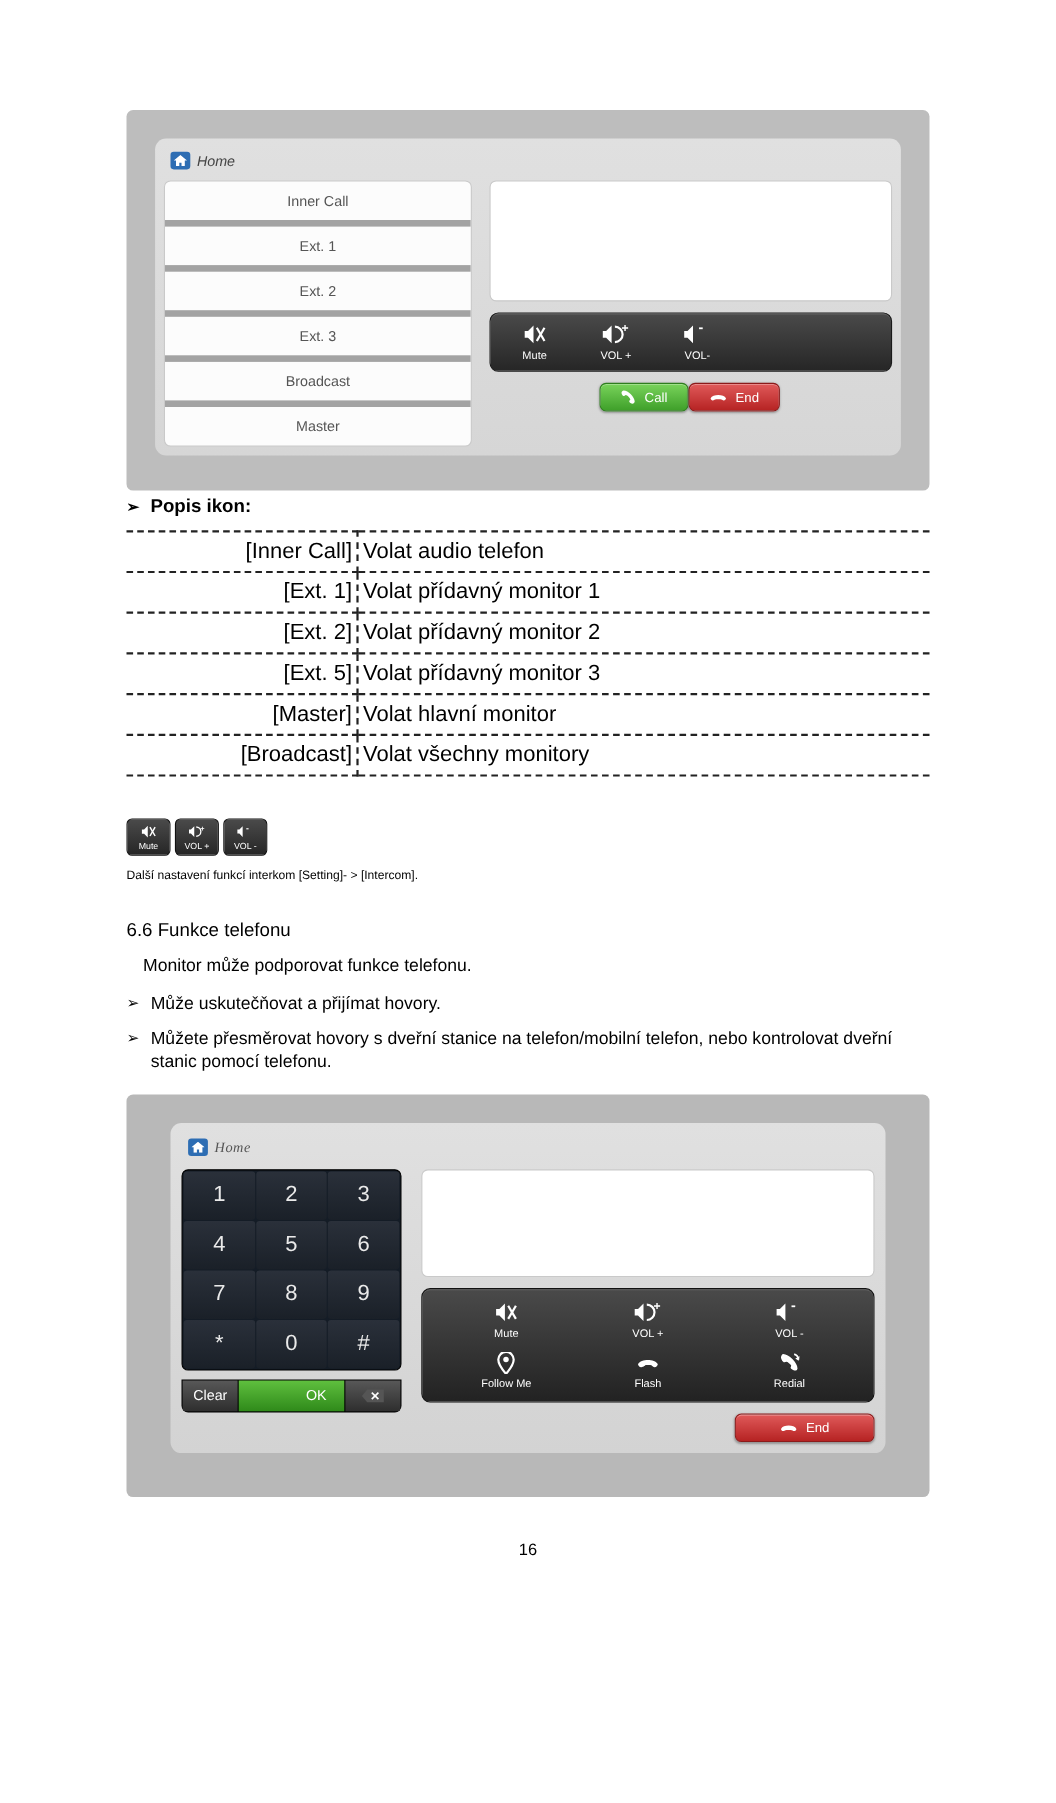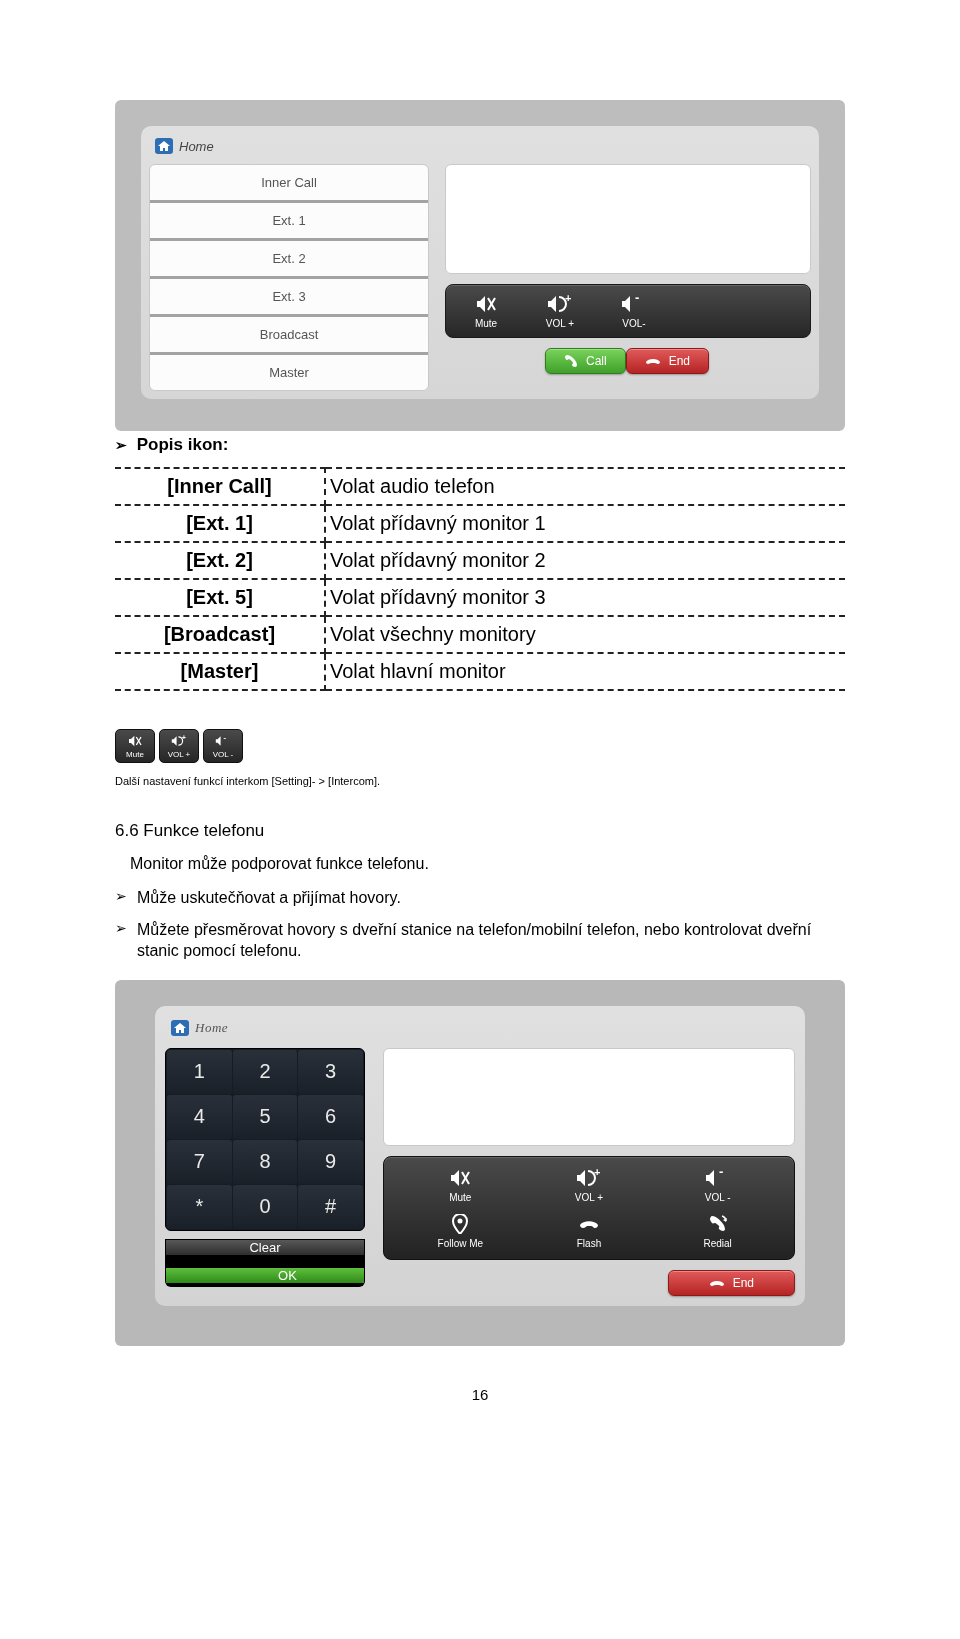--- a/index.html
+++ b/index.html
@@ -7,21 +7,21 @@
   .page { padding: 100px 115px 40px 115px; }
 
   
   .device-frame { background: #bdbdbd; border-radius: 6px; padding: 26px 26px 32px 26px; position: relative; }
   .device-inner { background: linear-gradient(#e0e0e0,#d6d6d6); border-radius: 10px; padding: 8px; position: relative; }
   .home-bar { display:flex; align-items:center; gap: 6px; padding: 4px 6px 10px 6px; font-size: 13px; color:#444; font-style: italic; }
   .home-icon { width:18px; height:16px; background:#2d6db3; border-radius:3px; display:inline-flex; align-items:center; justify-content:center; }
   .home-icon svg { display:block; }
   .content-split { display:flex; gap: 16px; }
   .call-list { background:#fcfcfc; border:1px solid #c9c9c9; border-radius:6px; width: 280px; overflow:hidden; }
-  .call-row { padding: 10px 0; text-align:center; color:#555; font-size:13px; border-bottom:3px solid #a3a3a3; }
+  .call-row { padding: 10px 0; text-align:center; color:#555; font-size:13px; border-bottom:6px solid #a3a3a3; }
   .call-row:last-child { border-bottom:none; }
   .right-panel { flex:1; display:flex; flex-direction:column; gap:10px; }
   .white-box { background:#fff; border:1px solid #c9c9c9; border-radius:6px; height:110px; }
   .vol-bar { background:linear-gradient(#4a4a4a,#262626); border-radius:8px; padding:8px 12px; display:flex; gap:18px; align-items:center; justify-content:flex-start; border:1px solid #1a1a1a; box-shadow:inset 0 1px 0 rgba(255,255,255,.15); }
   .vol-item { display:flex; flex-direction:column; align-items:center; color:#fff; font-size:10px; gap:3px; min-width:56px; }
   .vol-item .ico { height:22px; display:flex; align-items:center; justify-content:center; }
   .call-end-row { display:flex; justify-content:flex-start; padding-left: 100px; }
   .pill-btn { border-radius:6px; padding:5px 18px; display:flex; align-items:center; gap:8px; color:#fff; font-size:12px; box-shadow: inset 0 1px 0 rgba(255,255,255,0.3), 0 1px 2px rgba(0,0,0,.3); }
   .pill-green { background:linear-gradient(#79d35b,#3fa02a); border:1px solid #2e7d1e; }
   .pill-red { background:linear-gradient(#e05a5a,#b62323); border:1px solid #8c1a1a; }
@@ -33,39 +33,39 @@
   .tri { font-size:14px; color:#000;}
   .icon-strip { display:flex; gap:4px; margin: 14px 0 6px 0; }
   .mini-dark { background:linear-gradient(#4a4a4a,#262626); border-radius:5px; padding:3px 6px; display:flex; flex-direction:column; align-items:center; color:#fff; font-size:8px; gap:1px; border:1px solid #111; min-width:40px; }
   .mini-dark .ico { height:16px; display:flex; align-items:center; }
   .strip-desc { font-size:16px; }
   .below-desc { font-size:11px; margin-top:6px; }
 
   
   .icon-table { width:100%; border-collapse:collapse; margin-top:12px; }
   .icon-table td { border-bottom:2px dashed #222; padding:6px 4px; font-size:20px; vertical-align:middle; }
-  .icon-table td:first-child { text-align:center; font-weight:bold; width:210px; border-right:2px dashed #222;margin-top:47px;}
+  .icon-table td:first-child { text-align:right; font-weight:normal; width:210px; border-right:2px dashed #222;margin-top:47px;}
   .icon-table tr:first-child td { border-top:2px dashed #222;}
 
   
   h2.section { font-size:17px; margin-top:34px; margin-bottom:14px; font-weight:normal;}
   p.body { font-size:16px; margin-bottom:14px;margin-left:15px; }
   ul.arrows { list-style:none; padding-left:22px; }
   ul.arrows li { position:relative; font-size:16px; margin-bottom:10px; line-height:1.35;}
   ul.arrows li::before { content:"➢"; position:absolute; left:-22px; font-size:14px;}
 
   
   .device-frame2 { background:#b8b8b8; border-radius:6px; padding: 26px 40px 40px 40px; margin-top:18px; }
   .device-inner2 { background:linear-gradient(#e0e0e0,#d3d3d3); border-radius:10px; padding:10px; }
   .home-bar2 { display:flex; align-items:center; gap:6px; padding:4px 6px 12px 6px; font-size:13px; color:#555; font-style:italic; font-family: cursive; letter-spacing:.5px;}
   .split2 { display:flex; gap:18px; }
   .keypad-wrap { display:flex; flex-direction:column; gap:8px; }
   .keypad { background:#141c26; border:1px solid #000; border-radius:6px; width:200px; display:grid; grid-template-columns:repeat(3,1fr); gap:1px; padding:1px; }
   .key { background:linear-gradient(#2a303a,#1a2028); color:#eaeaea; font-size:20px; display:flex; align-items:center; justify-content:center; height:44px; border-radius:3px; }
-  .keypad-bottom { display:flex; width:200px; height:48px; border-radius:0 0 6px 6px; overflow:hidden; gap:13px; background:#000; padding:1px;flex-direction:column; }
+  .keypad-bottom { display:flex; width:200px; height:30px; border-radius:0 0 6px 6px; overflow:hidden; gap:1px; background:#000; padding:1px; }
   .kb-btn { flex:1; display:flex; align-items:center; justify-content:center; color:#fff; font-size:13px; }
   .kb-clear { background:linear-gradient(#585858,#2e2e2e); }
   .kb-ok { background:linear-gradient(#5fbf3e,#2f8a1a);padding-left:45px; }
   .kb-back { background:linear-gradient(#585858,#2e2e2e); }
   .right2 { flex:1; display:flex; flex-direction:column; gap:10px; }
   .white-box2 { background:#fff; border:1px solid #c9c9c9; border-radius:6px; height:98px; }
   .ctrl-grid { background:linear-gradient(#4a4a4a,#222); border:1px solid #111; border-radius:8px; padding:10px 12px; display:grid; grid-template-columns:repeat(3,1fr); row-gap:10px; box-shadow:inset 0 1px 0 rgba(255,255,255,.15);}
   .ctrl-item { display:flex; flex-direction:column; align-items:center; gap:3px; color:#fff; font-size:10px; }
   .ctrl-item .ico { height:22px; display:flex; align-items:center; justify-content:center; }
   .end-row2 { display:flex; justify-content:flex-end; }
@@ -169,26 +169,26 @@
         </tr>
     <tr>
           <td>[Ext. 2]</td>
           <td>Volat přídavný monitor 2</td>
         </tr>
     <tr>
           <td>[Ext. 5]</td>
           <td>Volat přídavný monitor 3</td>
         </tr>
     <tr>
+          <td>[Master]</td>
+          <td>Volat hlavní monitor</td>
+        </tr>
+    <tr>
           <td>[Broadcast]</td>
           <td>Volat všechny monitory</td>
-        </tr>
-    <tr>
-          <td>[Master]</td>
-          <td>Volat hlavní monitor</td>
         </tr>
   </tbody>
     </table>
 
   <div style="display:flex; align-items:center; flex-wrap:wrap; margin-top:24px;">
     <div class="icon-strip">
       <div class="mini-dark">
         <span class="ico">
             <svg width="16" height="12" viewBox="0 0 22 18">
               <path d="M2 6h3l5-5v16l-5-5H2z" fill="#fff"></path>

